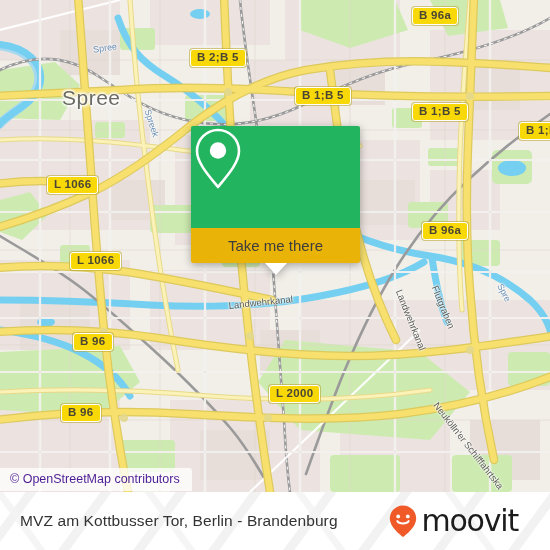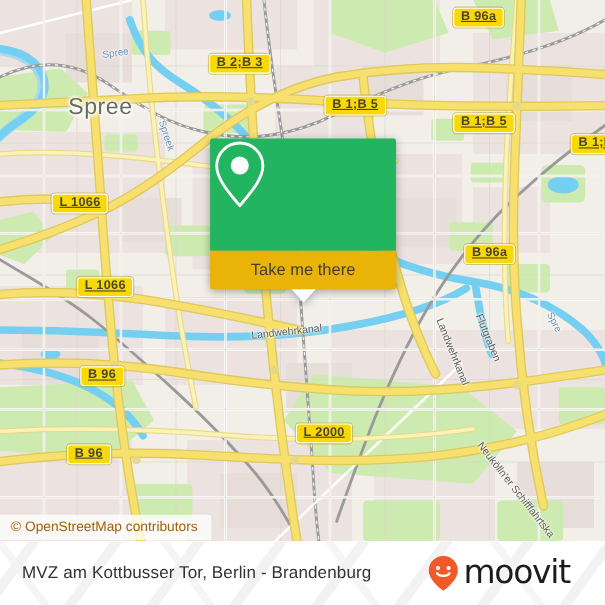--- a/index.html
+++ b/index.html
@@ -36,21 +36,20 @@
     border-radius:3px;
     color:#4b4534;
     font-size:11.5px;
     font-weight:bold;
     letter-spacing:.3px;
     padding:1px 6px 2px 6px;
     line-height:13px;
     white-space:nowrap;
     box-shadow:0 0 0 1px rgba(180,160,40,.55);
     pointer-events:none;
-    text-decoration:underline;
   }
 
   
   #card{
     position:absolute;left:191px;top:126px;width:169px;
     filter:drop-shadow(0 2px 4px rgba(0,0,0,.33));
   }
   #card-green{
     height:102px;background:#22b45e;border-radius:2px 2px 0 0;
     display:flex;align-items:center;justify-content:center;
@@ -66,21 +65,21 @@
     border-left:11px solid transparent;
     border-right:11px solid transparent;
     border-top:12px solid #ffffff;
   }
 
   
   #attrib{
     position:absolute;left:0;top:468px;
     background:rgba(255,255,255,.78);
     padding:4px 12px 5px 10px;
-    font-size:12.5px;color:#a16207;
+    font-size:12.5px;color:#4c1d95;
     border-radius:0 3px 0 0;
     white-space:nowrap;
   }
 
   
   #footer{
     position:absolute;left:0;top:492px;width:550px;height:58px;
     background:#ffffff;overflow:hidden;
   }
   #footer-wm{position:absolute;left:0;top:0;width:550px;height:58px;opacity:1;}
@@ -313,21 +312,21 @@
 
     <div class="waterlabel" style="left:93px;top:43px;transform:rotate(-8deg);">Spree</div>
     <div class="waterlabel" style="left:152px;top:108px;transform:rotate(72deg);transform-origin:left top;">Spreek</div>
     <div class="waterlabel" style="left:504px;top:282px;transform:rotate(62deg);transform-origin:left top;">Spre</div>
 
     <div class="canallabel" style="left:228px;top:300px;transform:rotate(-6deg);transform-origin:left top;">Landwehrkanal</div>
     <div class="canallabel" style="left:404px;top:288px;transform:rotate(68deg);transform-origin:left top;">Landwehrkanal</div>
     <div class="canallabel" style="left:440px;top:284px;transform:rotate(68deg);transform-origin:left top;">Flutgraben</div>
     <div class="canallabel" style="left:440px;top:400px;transform:rotate(52deg);transform-origin:left top;">Neukölln'er Schifffahrtska</div>
 
-    <div class="shield" style="left:190px;top:49px;">B 2;B 3</div>
+    <div class="shield" style="left:190px;top:49px;">B 2;B 5</div>
     <div class="shield" style="left:412px;top:7px;">B 96a</div>
     <div class="shield" style="left:295px;top:87px;">B 1;B 5</div>
     <div class="shield" style="left:412px;top:103px;">B 1;B 5</div>
     <div class="shield" style="left:519px;top:122px;">B 1;B</div>
     <div class="shield" style="left:47px;top:176px;">L 1066</div>
     <div class="shield" style="left:70px;top:252px;">L 1066</div>
     <div class="shield" style="left:422px;top:222px;">B 96a</div>
     <div class="shield" style="left:73px;top:333px;">B 96</div>
     <div class="shield" style="left:269px;top:385px;">L 2000</div>
     <div class="shield" style="left:61px;top:404px;">B 96</div>

